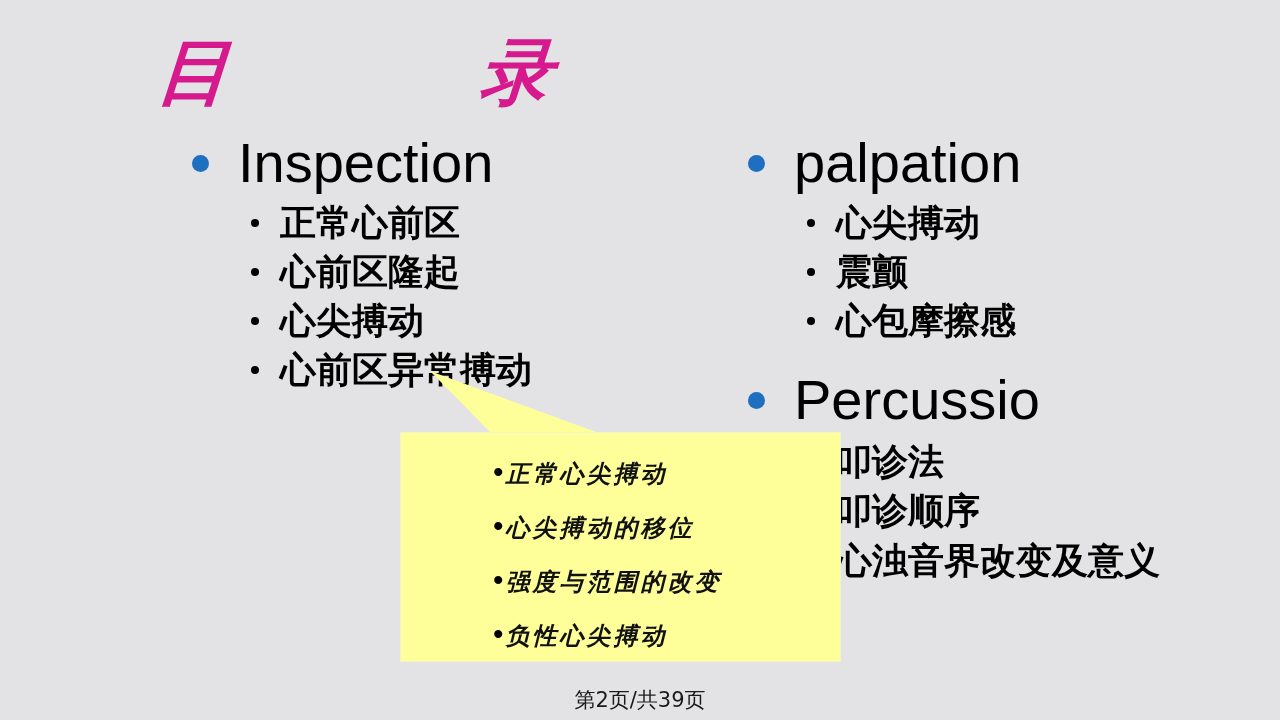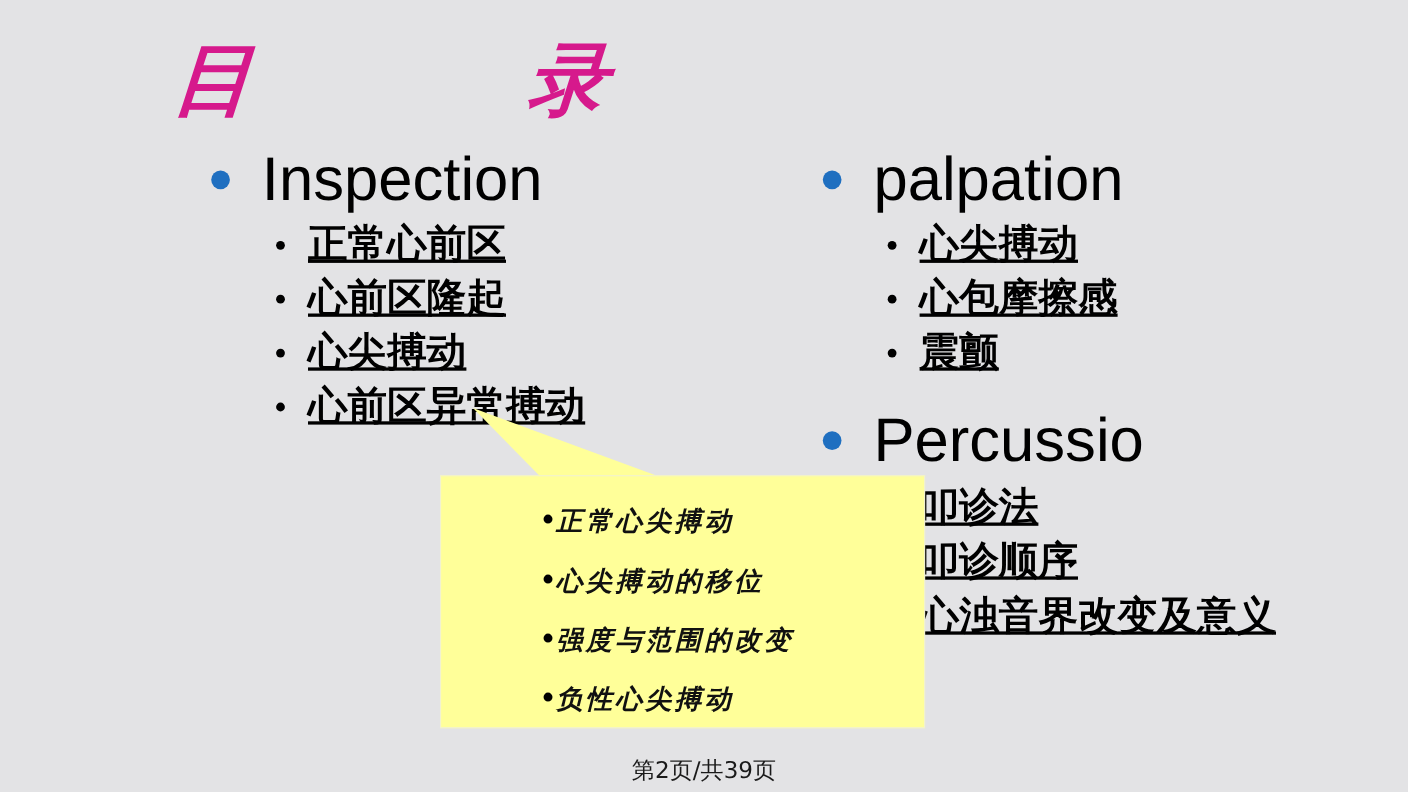--- a/index.html
+++ b/index.html
@@ -74,21 +74,20 @@
     font-size: 56px;
     line-height: 62px;
     color: #000;
     white-space: nowrap;
     font-weight: 400;
     padding-left: 22px;
   }
 
   .l2-list {
     margin-top: 2px;
-    text-decoration: underline;
   }
   .l2-item {
     display: flex;
     align-items: flex-start;
   }
   .l2-bullet {
     width: 26px;
     min-width: 26px;
     display: flex;
     align-items: center;
@@ -253,27 +252,27 @@
           <div class="l2-item">
             <span class="l2-bullet">
                 <i></i>
               </span>
             <span class="l2-text">心尖搏动</span>
           </div>
           <div class="l2-item">
             <span class="l2-bullet">
                 <i></i>
               </span>
+            <span class="l2-text">震颤</span>
+          </div>
+          <div class="l2-item">
+            <span class="l2-bullet">
+                <i></i>
+              </span>
             <span class="l2-text">心包摩擦感</span>
-          </div>
-          <div class="l2-item">
-            <span class="l2-bullet">
-                <i></i>
-              </span>
-            <span class="l2-text">震颤</span>
           </div>
         </div>
       </div>
     </div>
 
     <div class="l1-item" id="l1-percussion">
       <div style="display:block">
         <div style="display:flex;align-items:center">
           <span class="l1-bullet">
               <i></i>

